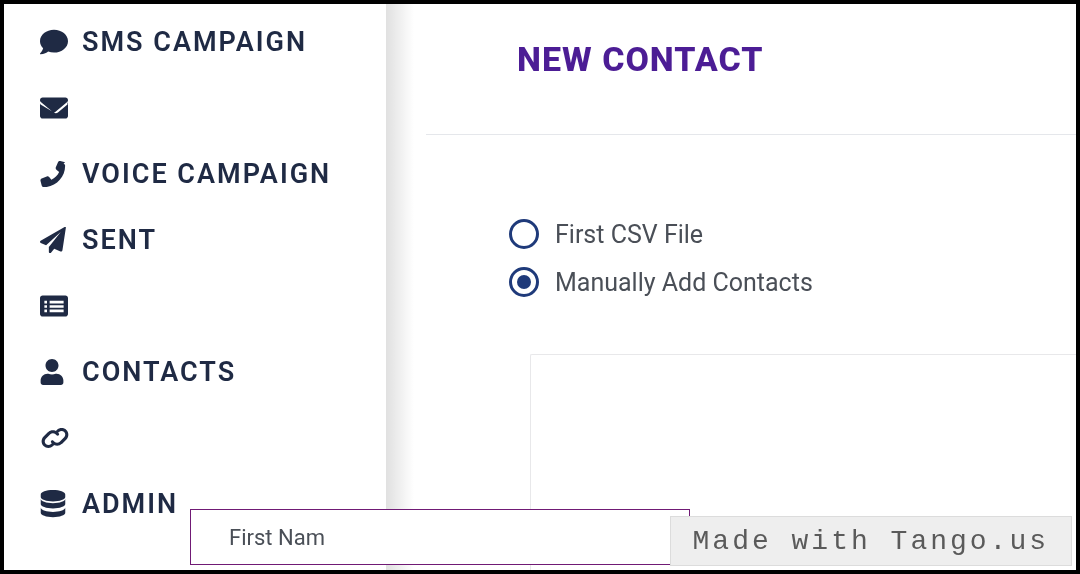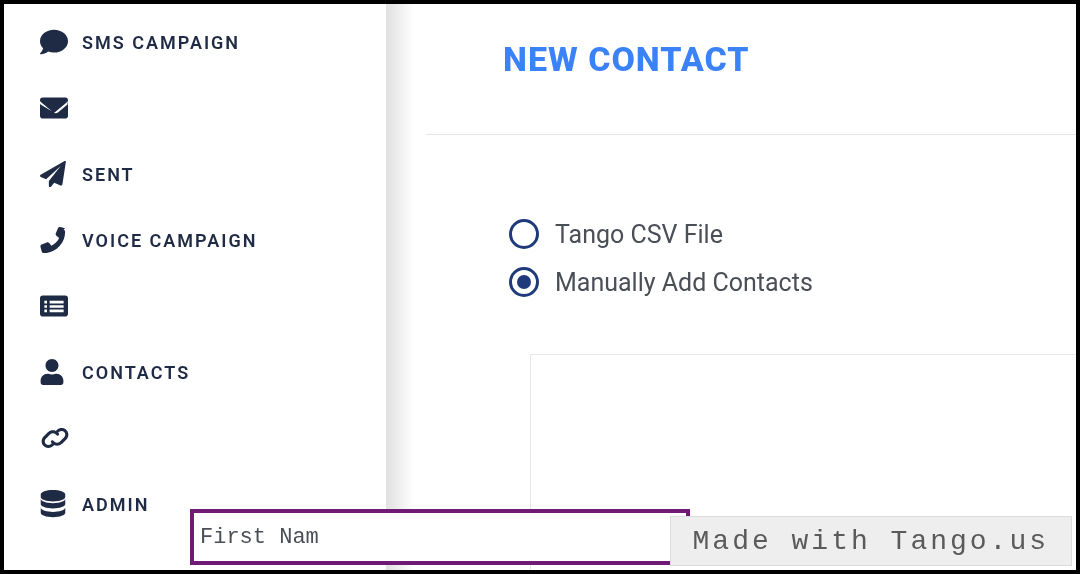--- a/index.html
+++ b/index.html
@@ -40,43 +40,43 @@
   .sidebar-item .icon {
     width: 34px;
     height: 34px;
     display: flex;
     align-items: center;
     justify-content: flex-start;
     flex-shrink: 0;
     color: #1f2a44;
   }
   .sidebar-item .label {
-    font-size: 18px;
+    font-size: 27px;
     font-weight: 600;
     letter-spacing: 2px;
     color: #1f2a44;
     text-transform: uppercase;
     margin-left: 8px;
   }
   .main {
     position: absolute;
     left: 410px;
     top: 0;
     right: 0;
     height: 100%;
     background: #ffffff;
   }
   .page-title {
     position: absolute;
-    left: 89px;
+    left: 103px;
     top: 35px;
     font-size: 34px;
     font-weight: 800;
     letter-spacing: 1px;
-    color: #3b82f6;
+    color: #4c1d95;
   }
   .divider {
     position: absolute;
     left: 12px;
     right: 0;
     top: 130px;
     height: 1px;
     background: #e5e7eb;
   }
   .radio-group {
@@ -123,28 +123,27 @@
     border-bottom: none;
     border-radius: 2px 0 0 0;
     background: #ffffff;
   }
   .firstname-field {
     position: absolute;
     left: 186px;
     top: 505px;
     width: 500px;
     height: 56px;
-    border: 4px solid #701a75;
-    background: #ffffff;
-    display: flex;
-    align-items: center;
-    padding-left: 6px;
+    border: 1px solid #701a75;
+    background: #ffffff;
+    display: flex;
+    align-items: center;
+    padding-left: 38px;
     font-size: 22px;
     color: #4a4f57;
-    font-family: Liberation Mono, monospace;
   }
   .watermark {
     position: absolute;
     right: 4px;
     bottom: 4px;
     height: 50px;
     padding: 0 22px;
     background: #eeeeee;
     border: 1px solid #dcdcdc;
     display: flex;
@@ -176,33 +175,33 @@
       <span class="icon">
         <svg viewBox="0 0 512 512" width="28" height="28" fill="#1f2a44">
             <path d="M502.3 190.8 327.4 338.6c-21.1 17.8-50.7 17.8-71.8 0L9.7 190.8C3.9 186 0 179 0 171.3V400c0 26.5 21.5 48 48 48h416c26.5 0 48-21.5 48-48V171.3c0-7.7-3.9-14.7-9.7-19.5zM464 64H48C21.5 64 0 85.5 0 112v8.2c0 7.7 3.9 14.7 9.7 19.5l224 189.2c12.7 10.7 31.9 10.7 44.6 0l224-189.2c5.8-4.8 9.7-11.8 9.7-19.5V112c0-26.5-21.5-48-48-48z"></path>
           </svg>
       </span>
     </div>
 
     <div class="sidebar-item">
       <span class="icon">
         <svg viewBox="0 0 512 512" width="26" height="26" fill="#1f2a44">
+            <path d="M493.4 24.6 401.2 1.5c-19.4-4.8-39.2 5.2-47 23.4l-42.6 99.4c-7.1 16.6-2.3 35.9 11.7 47.4l53.8 44c-31.5 66.6-86.2 121.2-152.8 152.8l-44-53.8c-11.5-14-30.8-18.8-47.4-11.7L33.5 345.6c-18.2 7.8-28.2 27.6-23.4 47l23.1 92.2c4.6 18.6 21.2 31.2 40.3 31.2 232.6 0 421.3-188 421.3-421.3 0-19.1-12.6-35.7-31.4-40.1z"></path>
+          </svg>
+      </span>
+      <span class="label">VOICE CAMPAIGN</span>
+    </div>
+
+    <div class="sidebar-item">
+      <span class="icon">
+        <svg viewBox="0 0 512 512" width="26" height="26" fill="#1f2a44">
             <path d="M476 3.2 12.5 270.6c-18.1 10.4-15.8 35.6 2.2 43.2l105 44.1L408 100 174.3 392.7v98.9c0 23.6 28.5 32.9 42.3 15.8l63.1-78.8 123.9 52c16.8 7 35.6-4.5 38.3-22.5l70-460C515.2 10.2 493-6.8 476 3.2z"></path>
           </svg>
       </span>
       <span class="label">SENT</span>
-    </div>
-
-    <div class="sidebar-item">
-      <span class="icon">
-        <svg viewBox="0 0 512 512" width="26" height="26" fill="#1f2a44">
-            <path d="M493.4 24.6 401.2 1.5c-19.4-4.8-39.2 5.2-47 23.4l-42.6 99.4c-7.1 16.6-2.3 35.9 11.7 47.4l53.8 44c-31.5 66.6-86.2 121.2-152.8 152.8l-44-53.8c-11.5-14-30.8-18.8-47.4-11.7L33.5 345.6c-18.2 7.8-28.2 27.6-23.4 47l23.1 92.2c4.6 18.6 21.2 31.2 40.3 31.2 232.6 0 421.3-188 421.3-421.3 0-19.1-12.6-35.7-31.4-40.1z"></path>
-          </svg>
-      </span>
-      <span class="label">VOICE CAMPAIGN</span>
     </div>
 
     <div class="sidebar-item">
       <span class="icon">
         <svg viewBox="0 0 512 512" width="28" height="28" fill="#1f2a44">
             <path d="M464 64H48C21.5 64 0 85.5 0 112v288c0 26.5 21.5 48 48 48h416c26.5 0 48-21.5 48-48V112c0-26.5-21.5-48-48-48zM128 368H80v-48h48v48zm0-80H80v-48h48v48zm0-80H80v-48h48v48zm304 160H176v-48h256v48zm0-80H176v-48h256v48zm0-80H176v-48h256v48z"></path>
           </svg>
       </span>
     </div>
 
@@ -236,21 +235,21 @@
 
   <div class="sidebar-shadow"></div>
 
   <main class="main">
     <h1 class="page-title">NEW CONTACT</h1>
     <div class="divider"></div>
 
     <div class="radio-group">
       <div class="radio-row">
         <span class="radio-outer"></span>
-        <span class="radio-label">Tango CSV File</span>
+        <span class="radio-label">First CSV File</span>
       </div>
       <div class="radio-row">
         <span class="radio-outer">
             <span class="radio-inner"></span>
           </span>
         <span class="radio-label">Manually Add Contacts</span>
       </div>
     </div>
 
     <div class="form-card"></div>

